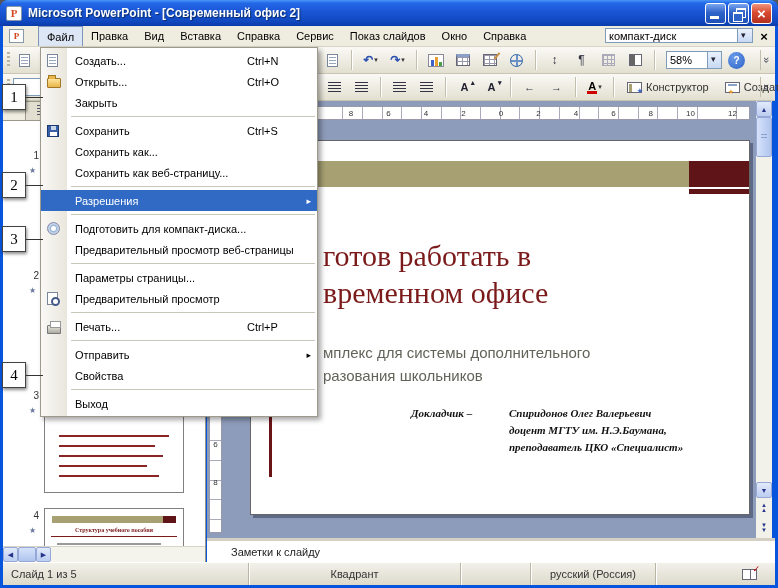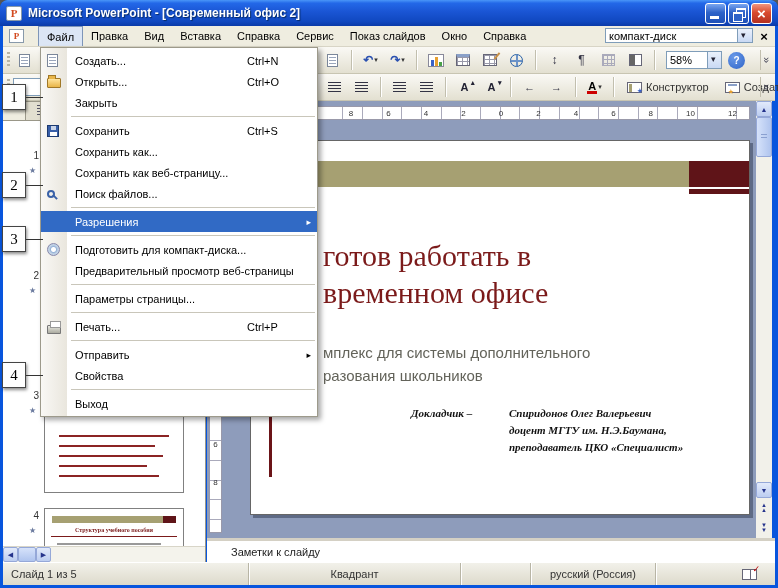--- a/index.html
+++ b/index.html
@@ -539,41 +539,41 @@
       <span class="mic i-floppy"></span>
       <span class="mlabel">Сохранить</span>
       <span class="msc">Ctrl+S</span>
     </div>
     <div class="mrow">
       <span class="mlabel">Сохранить как...</span>
     </div>
     <div class="mrow">
       <span class="mlabel">Сохранить как веб-страницу...</span>
     </div>
-    <div class="mrow">
-      <span class="mic i-search"></span>
-      <span class="mlabel">Поиск файлов...</span>
-    </div>
     <div class="msep"></div>
     <div class="mrow hl">
       <span class="mlabel">Разрешения</span>
       <span class="msub">▸</span>
     </div>
     <div class="msep"></div>
     <div class="mrow">
       <span class="mic i-cd"></span>
       <span class="mlabel">Подготовить для компакт-диска...</span>
     </div>
     <div class="mrow">
       <span class="mlabel">Предварительный просмотр веб-страницы</span>
     </div>
     <div class="msep"></div>
     <div class="mrow">
       <span class="mlabel">Параметры страницы...</span>
     </div>
+    <div class="mrow">
+      <span class="mic i-preview"></span>
+      <span class="mlabel">Предварительный просмотр</span>
+    </div>
     <div class="msep"></div>
     <div class="mrow">
       <span class="mic i-print"></span>
       <span class="mlabel">Печать...</span>
       <span class="msc">Ctrl+P</span>
     </div>
     <div class="msep"></div>
     <div class="mrow">
       <span class="mlabel">Отправить</span>
       <span class="msub">▸</span>

